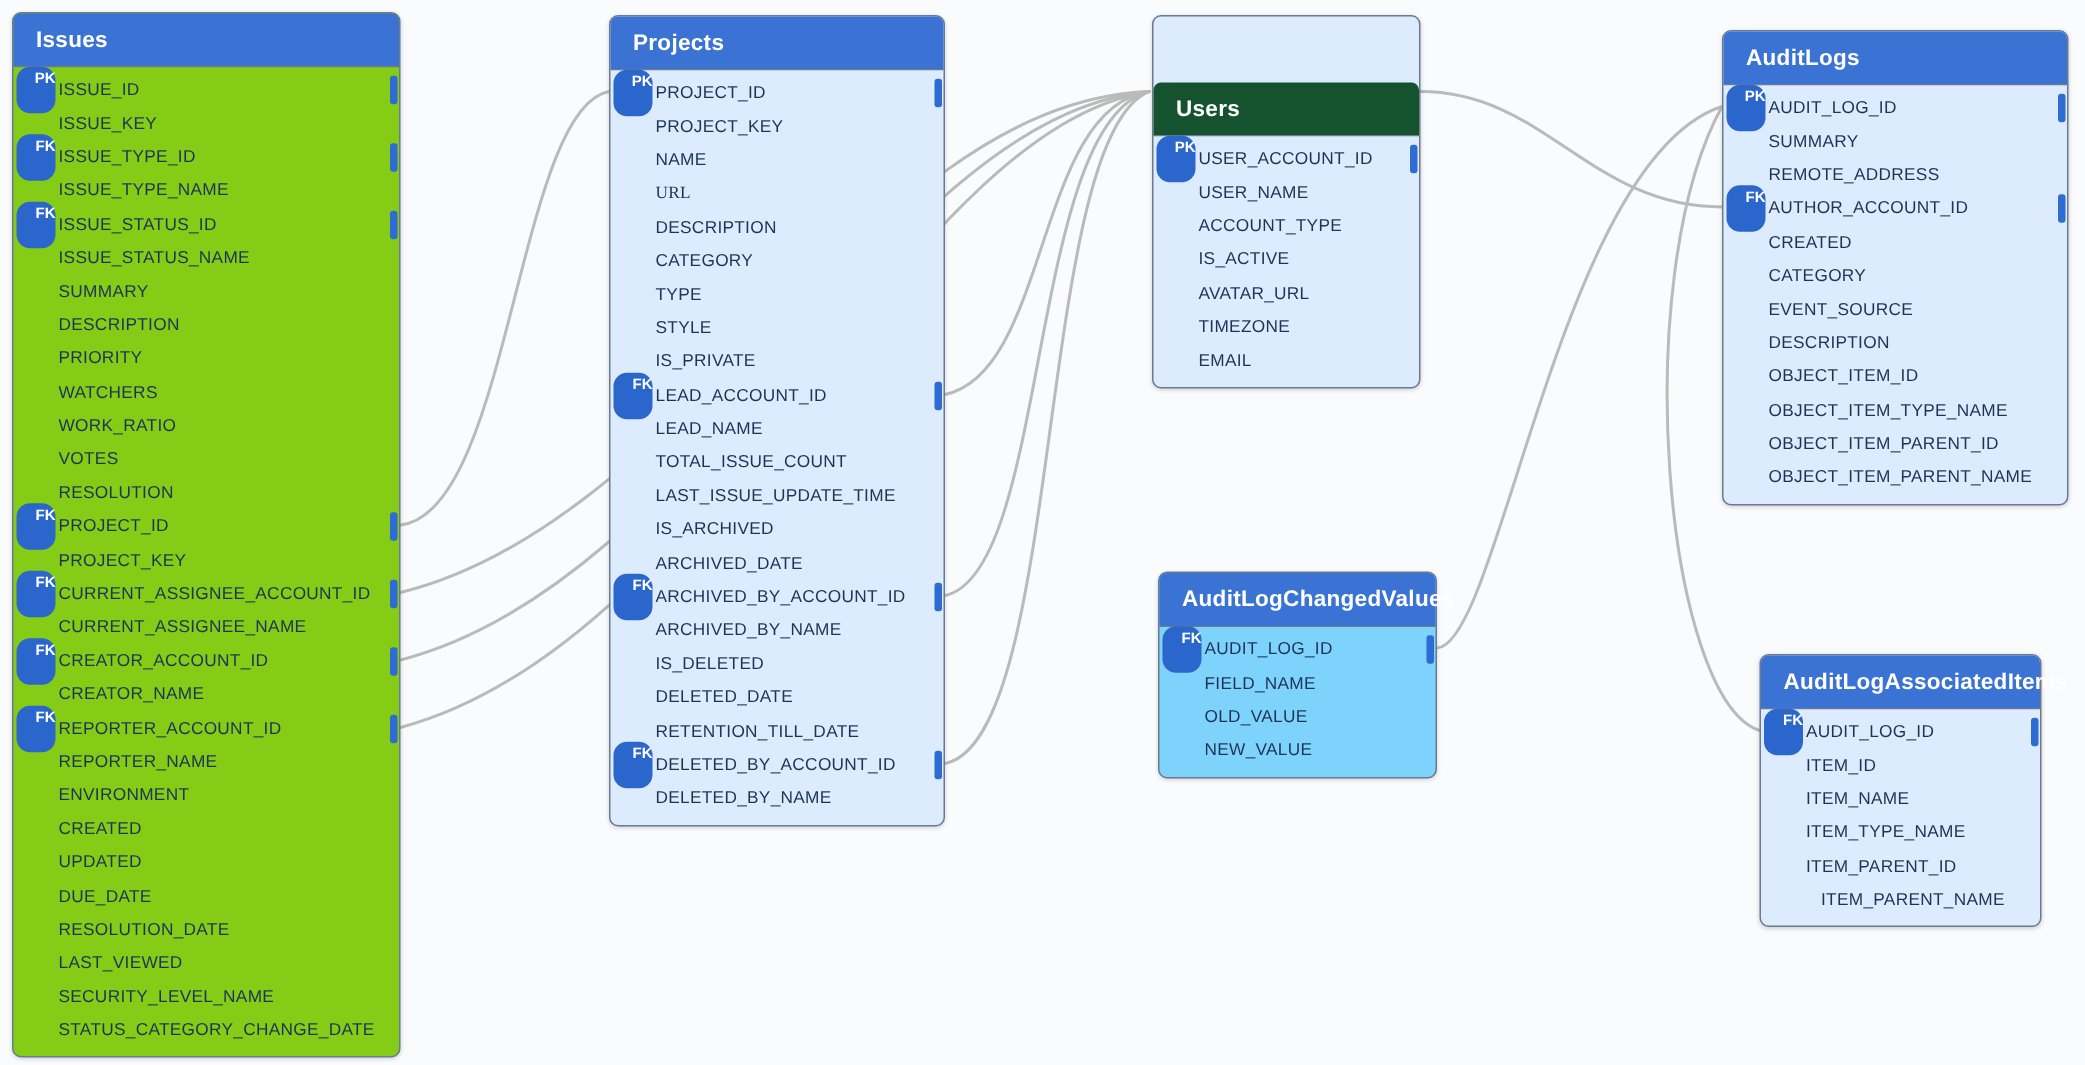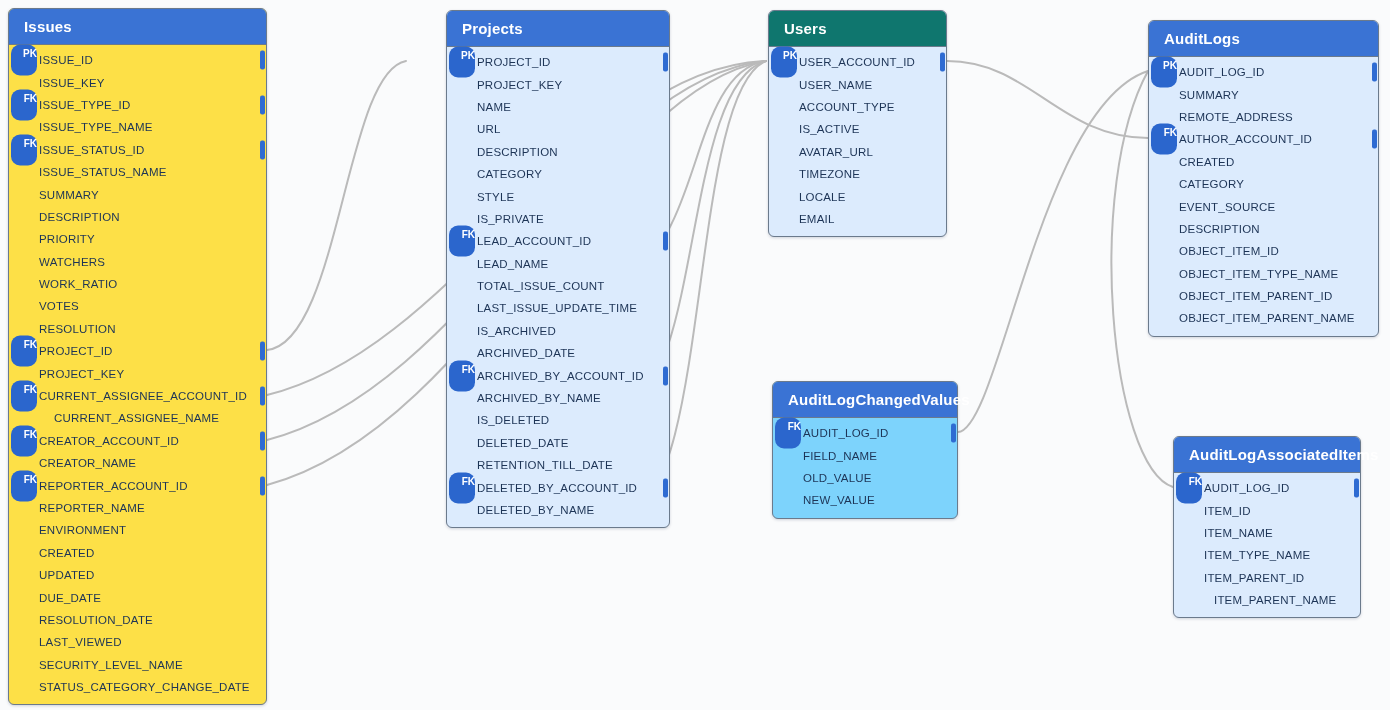--- a/index.html
+++ b/index.html
@@ -30,21 +30,21 @@
       <path d="M 267 395 C 460 348, 580 68, 766 61" fill="none" stroke="#bababa" stroke-width="2" stroke-linecap="round"></path>
       <path d="M 267 440 C 470 388, 590 78, 766 61" fill="none" stroke="#bababa" stroke-width="2" stroke-linecap="round"></path>
       <path d="M 267 485 C 480 428, 600 88, 766 61" fill="none" stroke="#bababa" stroke-width="2" stroke-linecap="round"></path>
       <path d="M 630 263 C 700 248, 690 72, 766 61" fill="none" stroke="#bababa" stroke-width="2" stroke-linecap="round"></path>
       <path d="M 630 397 C 700 382, 685 82, 766 61" fill="none" stroke="#bababa" stroke-width="2" stroke-linecap="round"></path>
       <path d="M 630 509 C 710 493, 690 92, 766 61" fill="none" stroke="#bababa" stroke-width="2" stroke-linecap="round"></path>
       <path d="M 947 61 C 1030 61, 1060 138, 1148 138" fill="none" stroke="#bababa" stroke-width="2" stroke-linecap="round"></path>
       <path d="M 1148 71 C 1040 106, 1000 430, 958 432" fill="none" stroke="#bababa" stroke-width="2" stroke-linecap="round"></path>
       <path d="M 1148 71 C 1085 186, 1110 466, 1173 487" fill="none" stroke="#bababa" stroke-width="2" stroke-linecap="round"></path>
     </svg>
-    <div class="erd-table" style="left: 8px; top: 8px; width: 259px; border-color: rgb(107, 122, 140); background: #fde047;">
+    <div class="erd-table" style="left: 8px; top: 8px; width: 259px; border-color: rgb(107, 122, 140); background: #84cc16;">
       <div class="erd-header" style="background: rgb(58, 115, 212); color: rgb(255, 255, 255); border-bottom-color: rgb(107, 122, 140);">Issues</div>
       <div class="erd-rows">
         <div class="erd-row">
           <span class="key-badge" style="background: rgb(43, 102, 205);">PK</span>
           <span class="erd-label" style="color: rgb(29, 52, 86);">ISSUE_ID</span>
           <span class="tick" style="background: rgb(46, 107, 210);"></span>
         </div>
         <div class="erd-row">
           <span class="erd-label" style="color: rgb(29, 52, 86);">ISSUE_KEY</span>
         </div>
@@ -92,21 +92,21 @@
         </div>
         <div class="erd-row">
           <span class="erd-label" style="color: rgb(29, 52, 86);">PROJECT_KEY</span>
         </div>
         <div class="erd-row">
           <span class="key-badge" style="background: rgb(43, 102, 205);">FK</span>
           <span class="erd-label" style="color: rgb(29, 52, 86);">CURRENT_ASSIGNEE_ACCOUNT_ID</span>
           <span class="tick" style="background: rgb(46, 107, 210);"></span>
         </div>
         <div class="erd-row">
-          <span class="erd-label" style="color: rgb(29, 52, 86); margin-left: 15px;">CURRENT_ASSIGNEE_NAME</span>
+          <span class="erd-label" style="color: rgb(29, 52, 86);">CURRENT_ASSIGNEE_NAME</span>
         </div>
         <div class="erd-row">
           <span class="key-badge" style="background: rgb(43, 102, 205);">FK</span>
           <span class="erd-label" style="color: rgb(29, 52, 86);">CREATOR_ACCOUNT_ID</span>
           <span class="tick" style="background: rgb(46, 107, 210);"></span>
         </div>
         <div class="erd-row">
           <span class="erd-label" style="color: rgb(29, 52, 86);">CREATOR_NAME</span>
         </div>
         <div class="erd-row">
@@ -136,44 +136,47 @@
           <span class="erd-label" style="color: rgb(29, 52, 86);">LAST_VIEWED</span>
         </div>
         <div class="erd-row">
           <span class="erd-label" style="color: rgb(29, 52, 86);">SECURITY_LEVEL_NAME</span>
         </div>
         <div class="erd-row">
           <span class="erd-label" style="color: rgb(29, 52, 86);">STATUS_CATEGORY_CHANGE_DATE</span>
         </div>
       </div>
     </div>
-    <div class="erd-table" style="left: 406px; top: 10px; width: 224px; border-color: rgb(107, 122, 140); background: rgb(220, 235, 253); margin-left: 40px;">
+    <div class="erd-table" style="left: 406px; top: 10px; width: 224px; border-color: rgb(107, 122, 140); background: rgb(220, 235, 253);">
       <div class="erd-header" style="background: rgb(58, 115, 212); color: rgb(255, 255, 255); border-bottom-color: rgb(107, 122, 140);">Projects</div>
       <div class="erd-rows">
         <div class="erd-row">
           <span class="key-badge" style="background: rgb(43, 102, 205);">PK</span>
           <span class="erd-label" style="color: rgb(29, 52, 86);">PROJECT_ID</span>
           <span class="tick" style="background: rgb(46, 107, 210);"></span>
         </div>
         <div class="erd-row">
           <span class="erd-label" style="color: rgb(29, 52, 86);">PROJECT_KEY</span>
         </div>
         <div class="erd-row">
           <span class="erd-label" style="color: rgb(29, 52, 86);">NAME</span>
         </div>
         <div class="erd-row">
-          <span class="erd-label" style="color: rgb(29, 52, 86);">URL</span>
+          <span class="erd-label" style="color: rgb(29, 52, 86); font-family: Liberation Serif, serif;">URL</span>
         </div>
         <div class="erd-row">
           <span class="erd-label" style="color: rgb(29, 52, 86);">DESCRIPTION</span>
         </div>
         <div class="erd-row">
           <span class="erd-label" style="color: rgb(29, 52, 86);">CATEGORY</span>
         </div>
         <div class="erd-row">
+          <span class="erd-label" style="color: rgb(29, 52, 86);">TYPE</span>
+        </div>
+        <div class="erd-row">
           <span class="erd-label" style="color: rgb(29, 52, 86);">STYLE</span>
         </div>
         <div class="erd-row">
           <span class="erd-label" style="color: rgb(29, 52, 86);">IS_PRIVATE</span>
         </div>
         <div class="erd-row">
           <span class="key-badge" style="background: rgb(43, 102, 205);">FK</span>
           <span class="erd-label" style="color: rgb(29, 52, 86);">LEAD_ACCOUNT_ID</span>
           <span class="tick" style="background: rgb(46, 107, 210);"></span>
         </div>
@@ -213,44 +216,41 @@
           <span class="key-badge" style="background: rgb(43, 102, 205);">FK</span>
           <span class="erd-label" style="color: rgb(29, 52, 86);">DELETED_BY_ACCOUNT_ID</span>
           <span class="tick" style="background: rgb(46, 107, 210);"></span>
         </div>
         <div class="erd-row">
           <span class="erd-label" style="color: rgb(29, 52, 86);">DELETED_BY_NAME</span>
         </div>
       </div>
     </div>
     <div class="erd-table" style="left: 768px; top: 10px; width: 179px; border-color: rgb(107, 122, 140); background: rgb(220, 235, 253);">
-      <div class="erd-header" style="background: #0f766e; color: rgb(255, 255, 255); border-bottom-color: rgb(107, 122, 140);">Users</div>
+      <div class="erd-header" style="background: #14532d; color: rgb(255, 255, 255); border-bottom-color: rgb(107, 122, 140); margin-top: 44px;">Users</div>
       <div class="erd-rows">
         <div class="erd-row">
           <span class="key-badge" style="background: rgb(43, 102, 205);">PK</span>
           <span class="erd-label" style="color: rgb(29, 52, 86);">USER_ACCOUNT_ID</span>
           <span class="tick" style="background: rgb(46, 107, 210);"></span>
         </div>
         <div class="erd-row">
           <span class="erd-label" style="color: rgb(29, 52, 86);">USER_NAME</span>
         </div>
         <div class="erd-row">
           <span class="erd-label" style="color: rgb(29, 52, 86);">ACCOUNT_TYPE</span>
         </div>
         <div class="erd-row">
           <span class="erd-label" style="color: rgb(29, 52, 86);">IS_ACTIVE</span>
         </div>
         <div class="erd-row">
           <span class="erd-label" style="color: rgb(29, 52, 86);">AVATAR_URL</span>
         </div>
         <div class="erd-row">
           <span class="erd-label" style="color: rgb(29, 52, 86);">TIMEZONE</span>
-        </div>
-        <div class="erd-row">
-          <span class="erd-label" style="color: rgb(29, 52, 86);">LOCALE</span>
         </div>
         <div class="erd-row">
           <span class="erd-label" style="color: rgb(29, 52, 86);">EMAIL</span>
         </div>
       </div>
     </div>
     <div class="erd-table" style="left: 1148px; top: 20px; width: 231px; border-color: rgb(107, 122, 140); background: rgb(220, 235, 253);">
       <div class="erd-header" style="background: rgb(58, 115, 212); color: rgb(255, 255, 255); border-bottom-color: rgb(107, 122, 140);">AuditLogs</div>
       <div class="erd-rows">
         <div class="erd-row">

